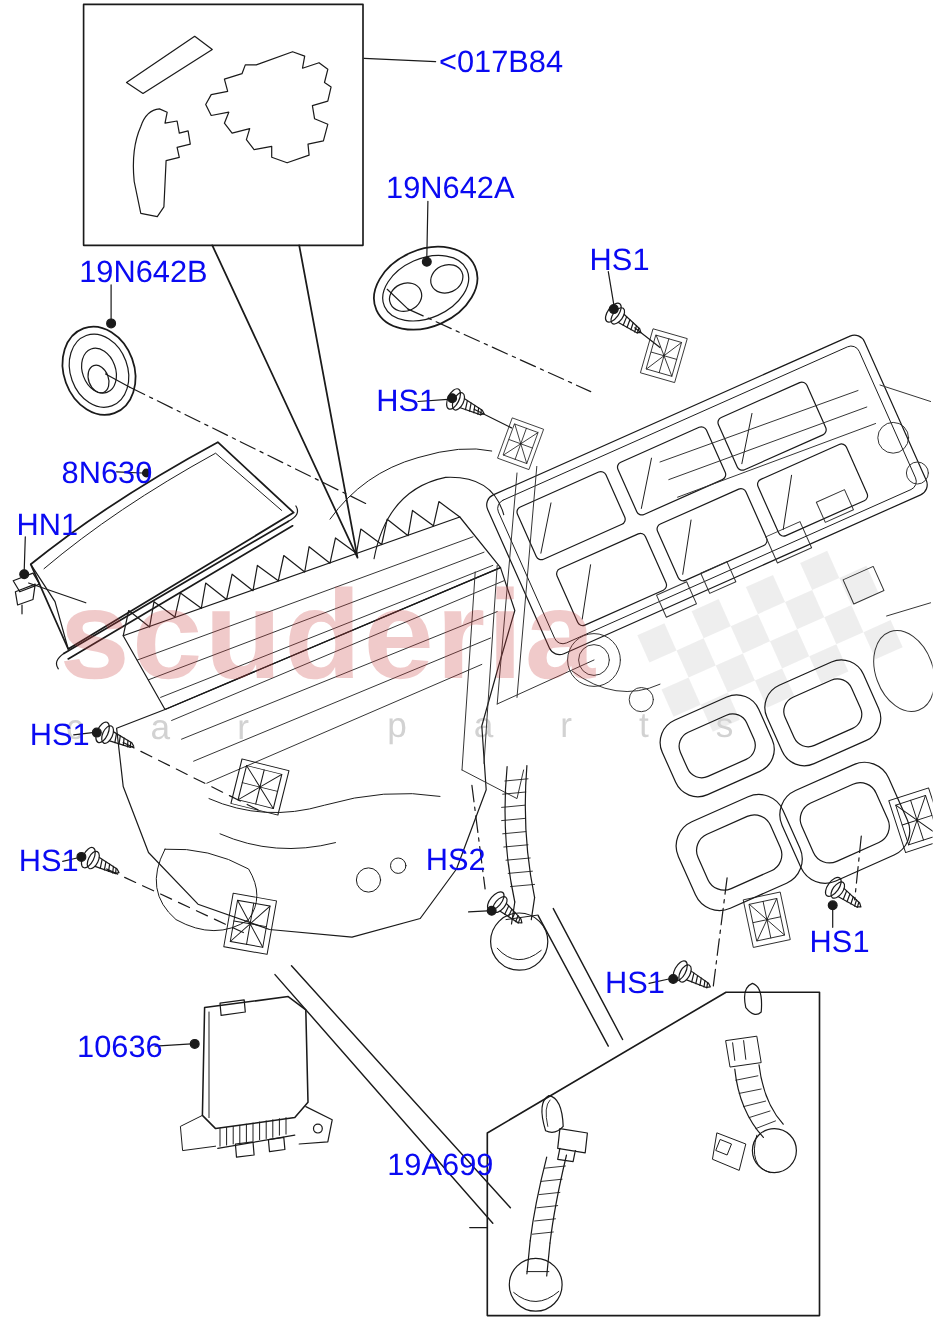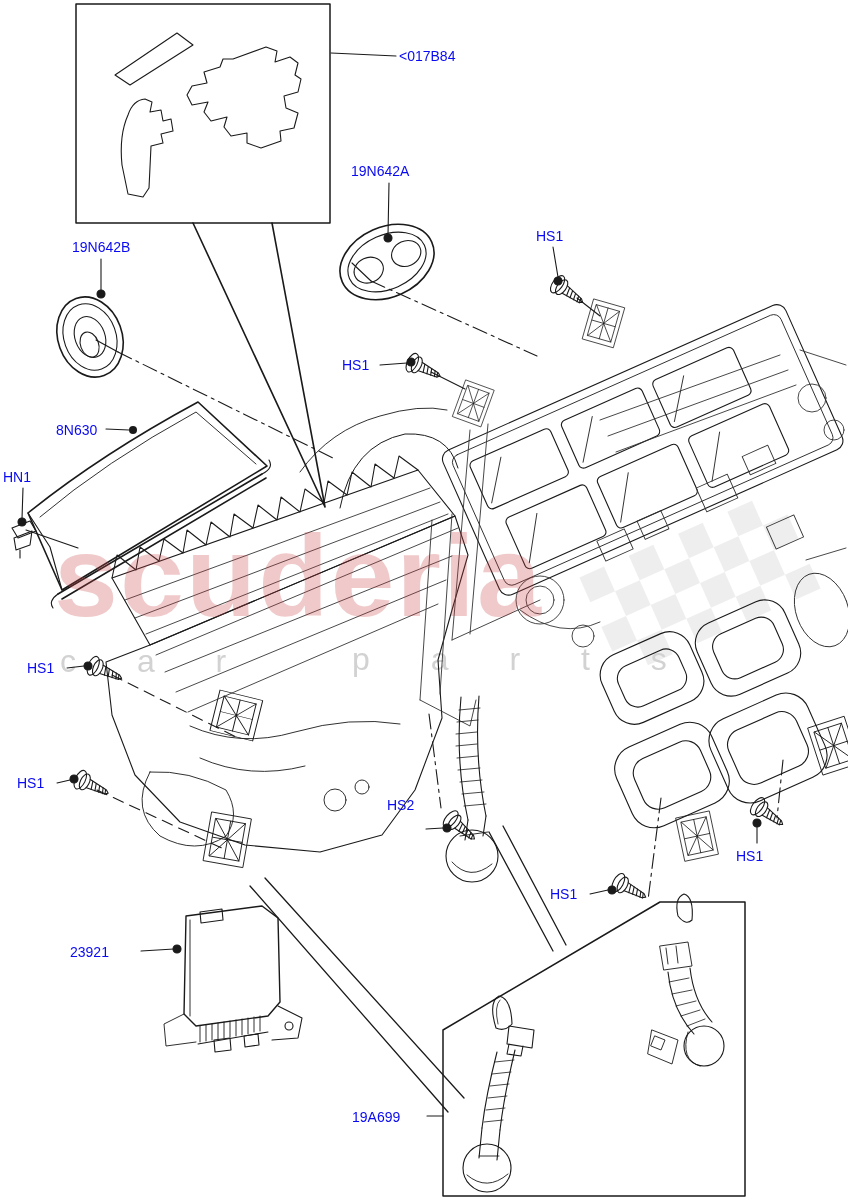--- a/index.html
+++ b/index.html
@@ -1,19 +1,19 @@
 <!DOCTYPE html>
 <html style="--label-color: #0a0af2;"><head>
 <meta charset="utf-8">
 <style>
   html,body{margin:0;padding:0;background:#ffffff;}
   #stage{position:relative;width:848px;height:1200px;background:#fff;overflow:hidden;
          font-family:"Liberation Sans", sans-serif;}
   svg{position:absolute;left:0;top:0;}
-  .lbl{position:absolute;font-size:14px;line-height:22px;color:var(--label-color,#0a0af2);
+  .lbl{position:absolute;font-size:28px;line-height:22px;color:var(--label-color,#0a0af2);
        white-space:nowrap;cursor:pointer;font-family:"Liberation Sans", sans-serif;}
 </style>
 </head>
 <body>
 
 <div id="stage" style="background: rgb(255, 255, 255);">
 
 <svg width="848" height="1200" viewBox="0 0 848 1200">
   <defs>
     <g id="screw">
@@ -280,24 +280,24 @@
     <path d="M396,56 L331,53"></path>
   </g>
 
   <text x="54" y="616" font-size="115" font-weight="bold" letter-spacing="2" fill="#c84040" fill-opacity="0.28">scuderia</text>
 </svg>
 
 <div class="lbl" style="left:399px;top:45px">&lt;017B84</div>
 <div class="lbl" style="left:351px;top:160px">19N642A</div>
 <div class="lbl" style="left:72px;top:236px">19N642B</div>
 <div class="lbl" style="left:56px;top:419px">8N630</div>
-<div class="lbl" style="left:3px;top:466px">HN1</div>
+<div class="lbl" style="left:15px;top:466px">HN1</div>
 <div class="lbl" style="left:536px;top:225px">HS1</div>
 <div class="lbl" style="left:342px;top:354px">HS1</div>
 <div class="lbl" style="left:27px;top:657px">HS1</div>
 <div class="lbl" style="left:17px;top:772px">HS1</div>
-<div class="lbl" style="left:387px;top:794px">HS2</div>
+<div class="lbl" style="left:387px;top:771px">HS2</div>
 <div class="lbl" style="left:550px;top:883px">HS1</div>
 <div class="lbl" style="left:736px;top:845px">HS1</div>
-<div class="lbl" style="left:70px;top:941px">23921</div>
-<div class="lbl" style="left:352px;top:1106px">19A699</div>
+<div class="lbl" style="left:70px;top:941px">10636</div>
+<div class="lbl" style="left:352px;top:1048px">19A699</div>
 
 </div>
 
 </body></html>

